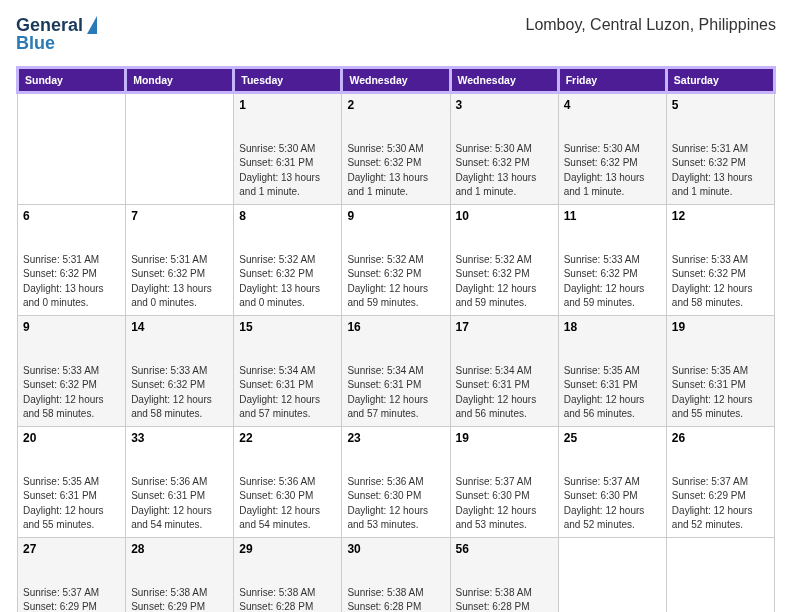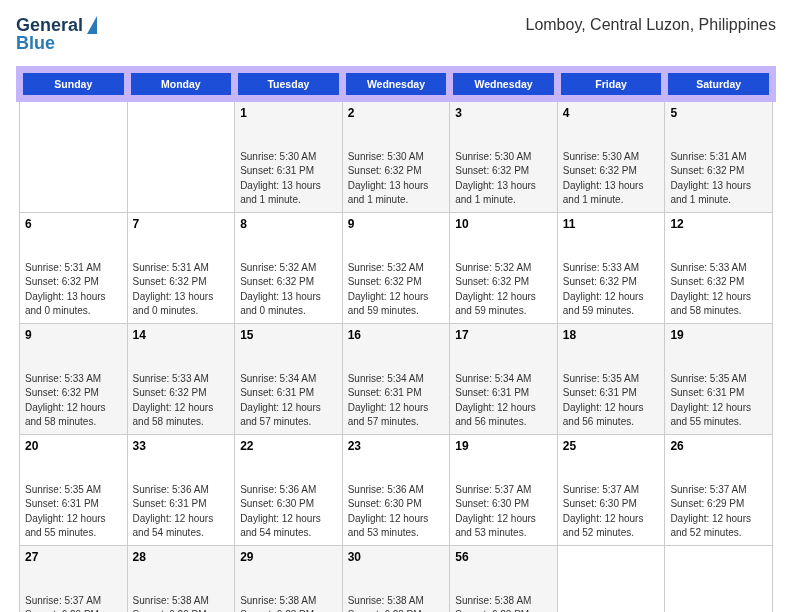--- a/index.html
+++ b/index.html
@@ -39,26 +39,26 @@
     .location-title {
       font-size: 16px;
       color: #333;
     }
     table {
       width: 100%;
       border-collapse: collapse;
       font-size: 10.5px;
     }
     thead tr th {
-      background-color: #1d4ed8;
+      background-color: #4c1d95;
       color: #fff;
       font-weight: bold;
-      text-align: center;
+      text-align: left;
       padding: 5px 6px;
-      border: 7px solid #c4b5fd;
+      border: 3px solid #c4b5fd;
     }
     tbody tr td {
       border: 1px solid #ccc;
       vertical-align: top;
       padding: 4px 5px;
       background: #fff;
       min-width: 95px;
       height: 80px;
     }
     tbody tr:nth-child(odd) td {

